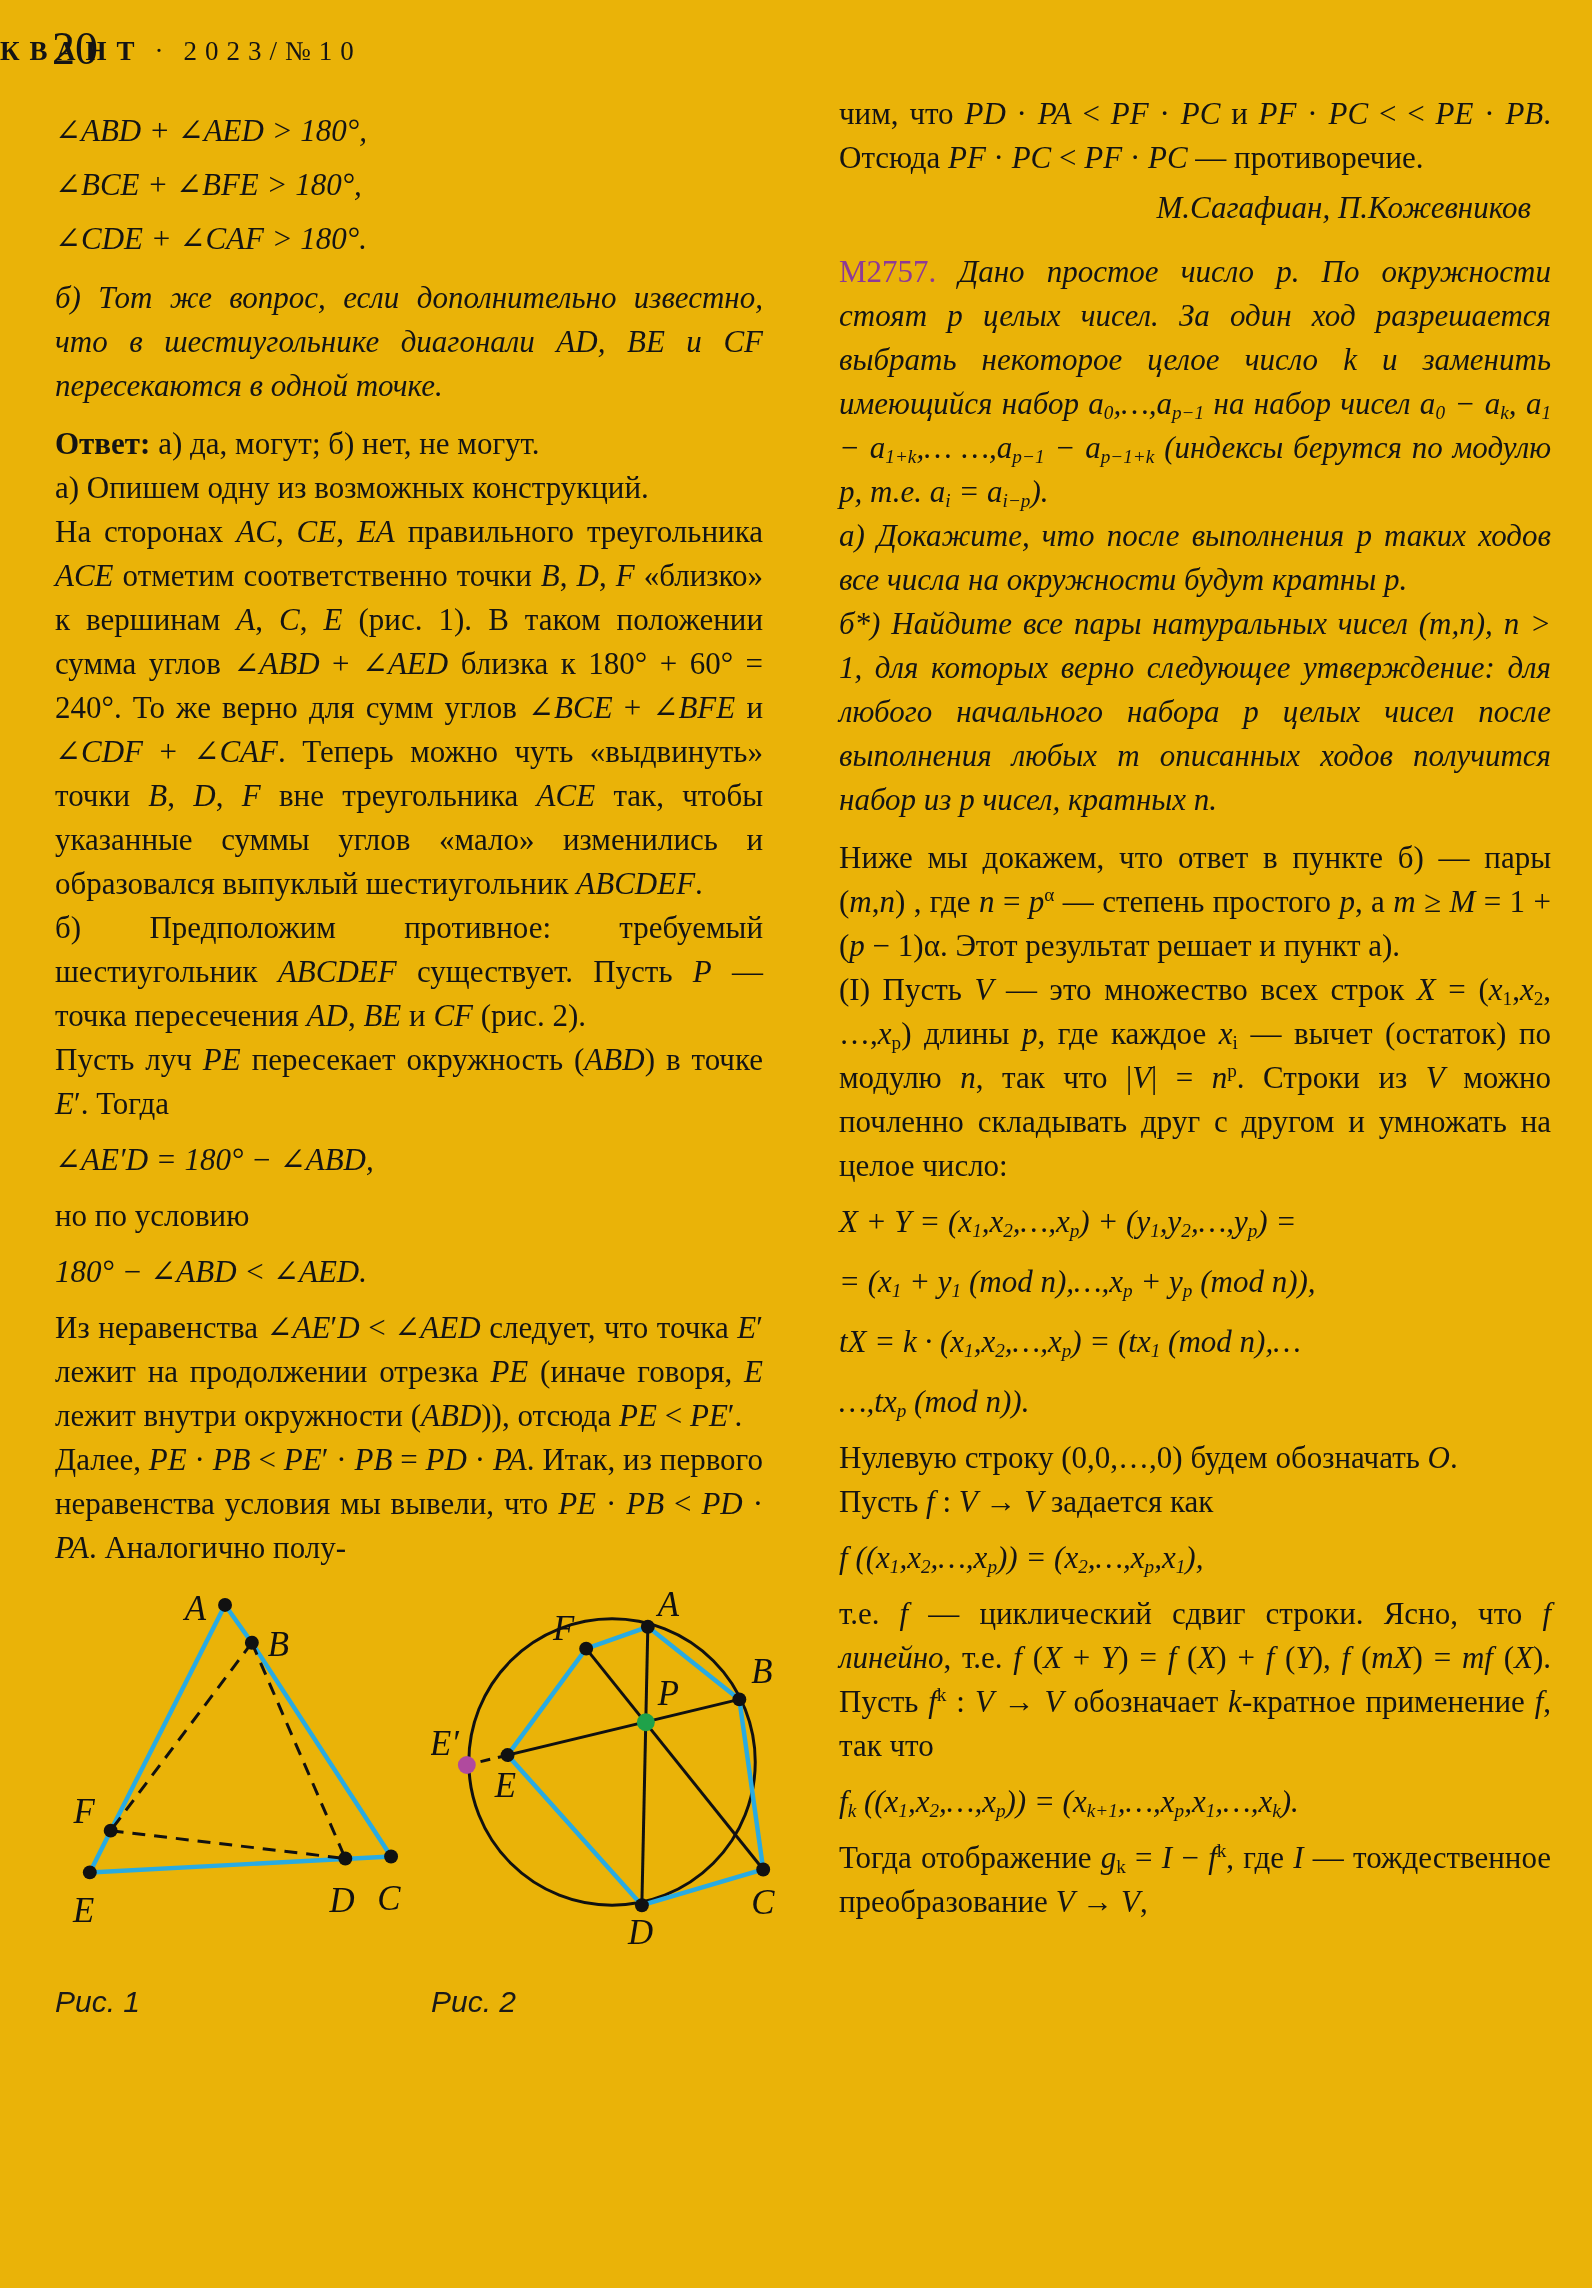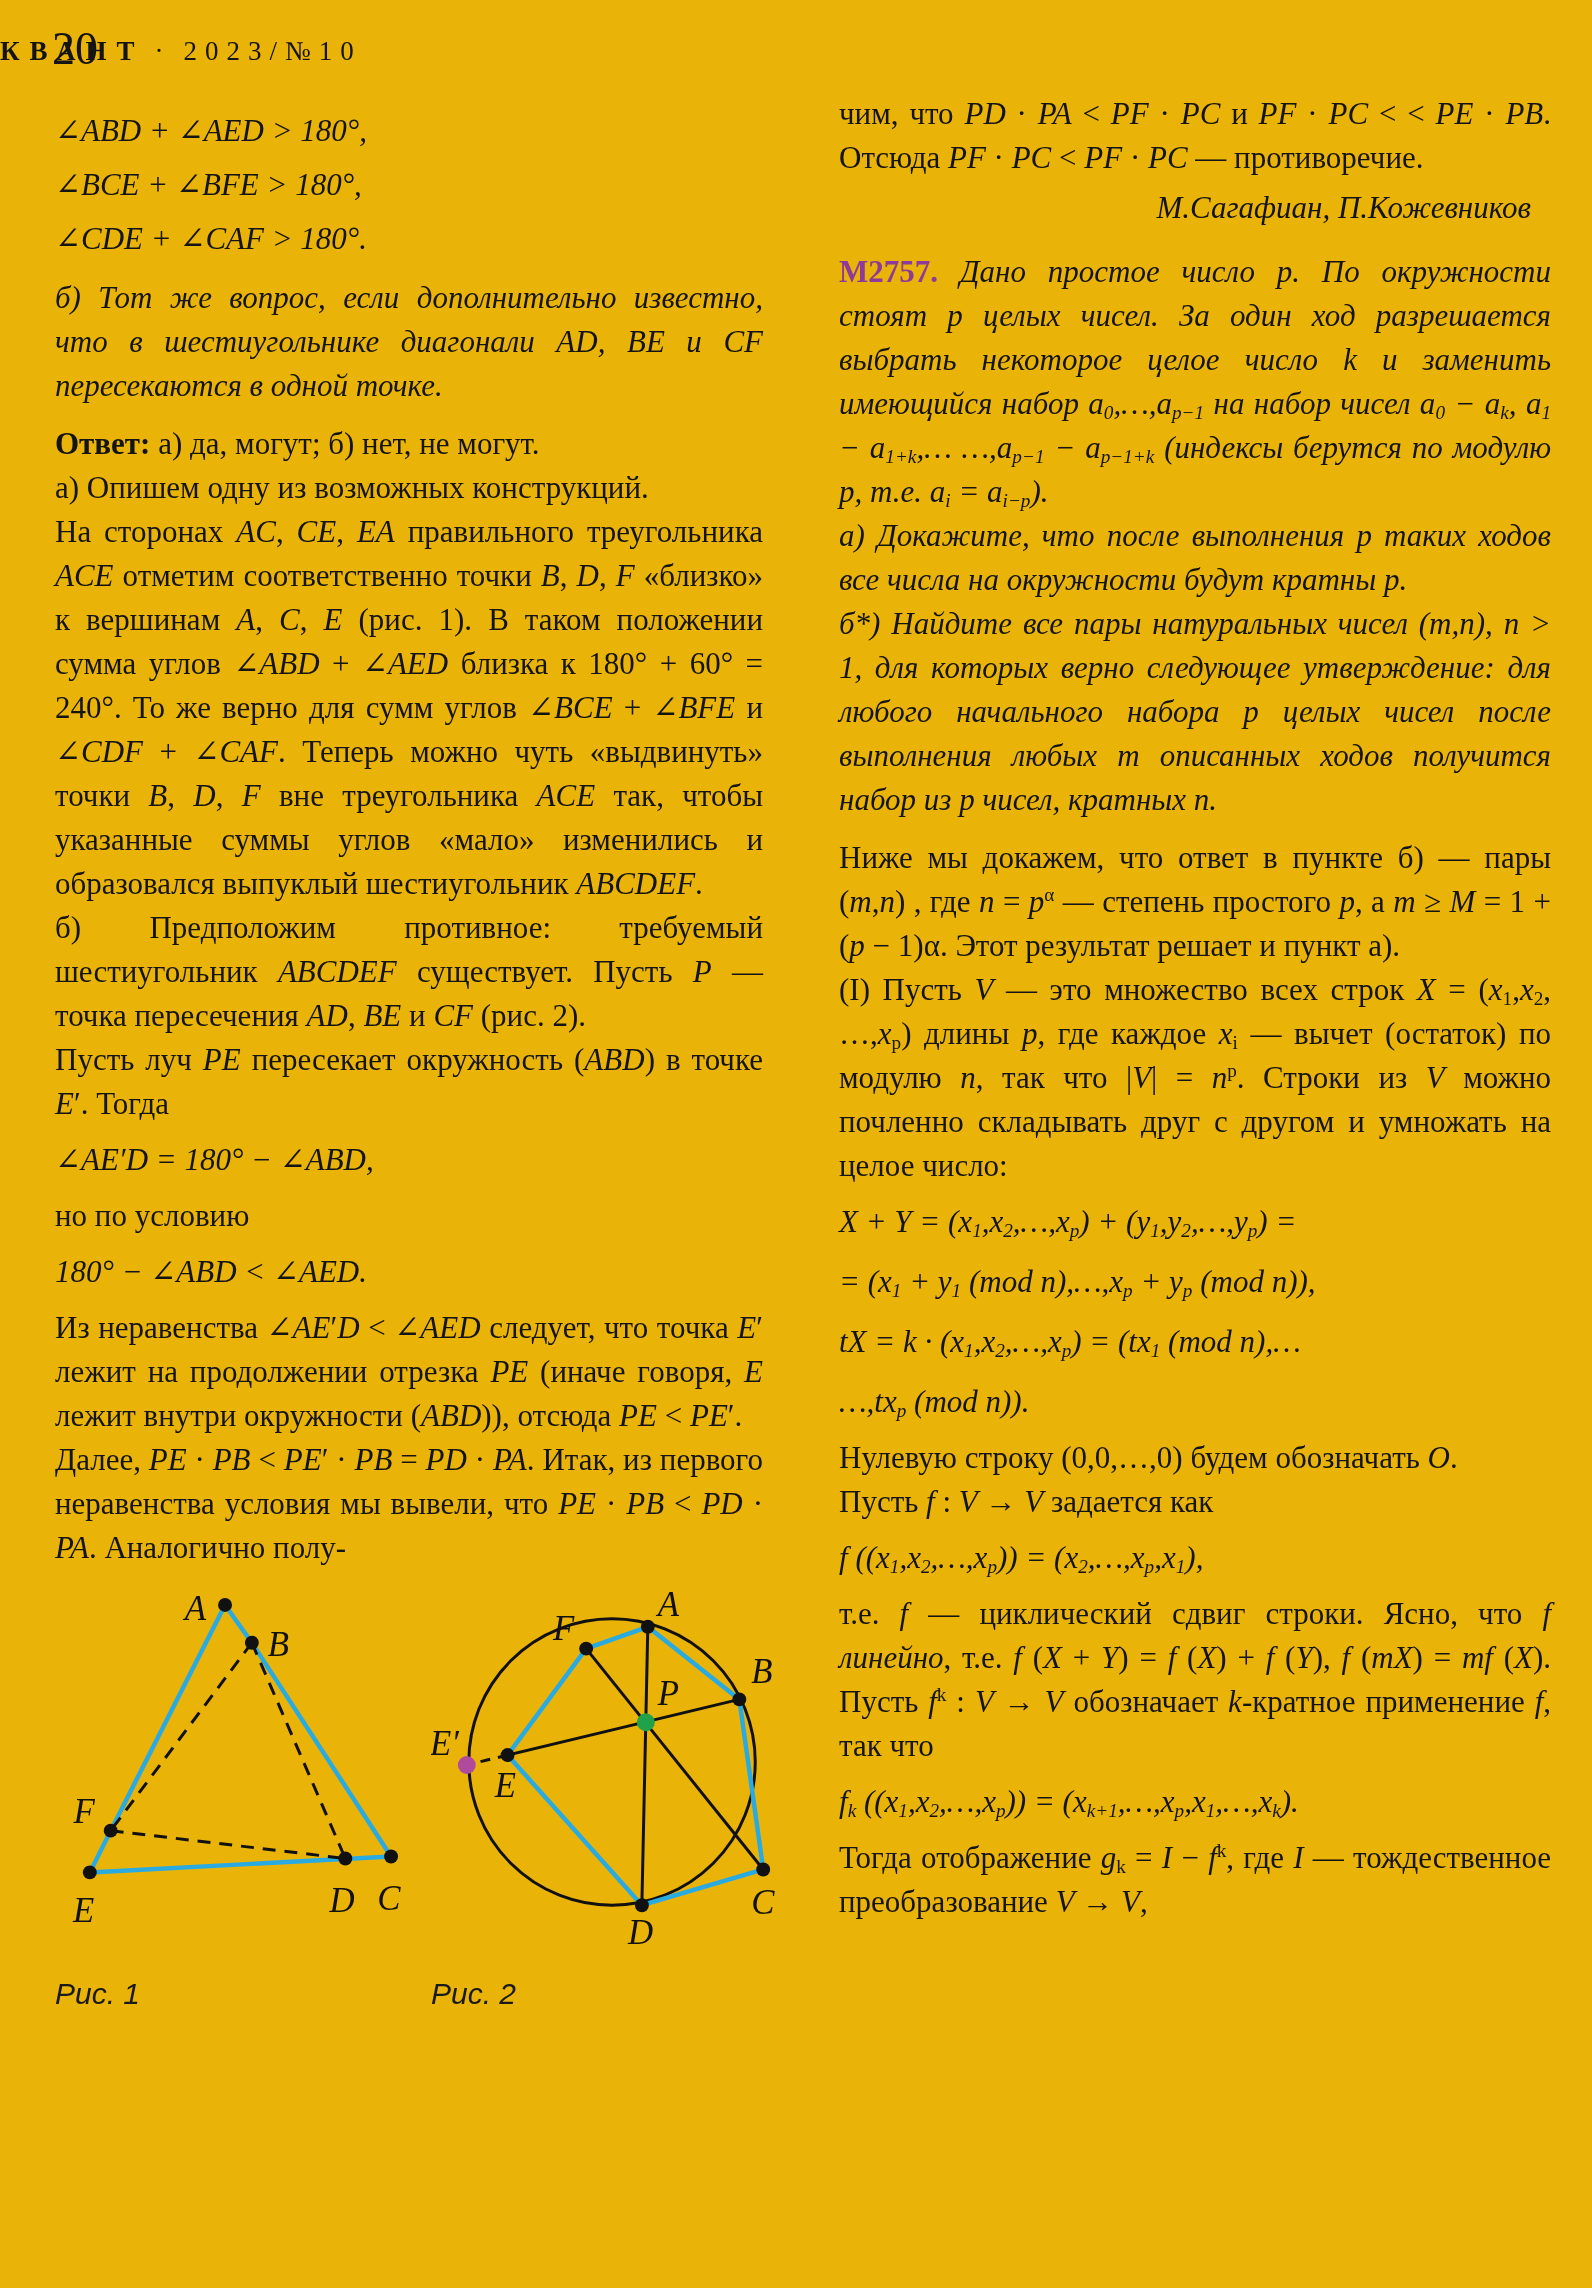--- a/index.html
+++ b/index.html
@@ -16,28 +16,28 @@
   .col{font-size:31px;line-height:44px;text-align:justify;}
   .col.left{width:708px;}
   .col.right{width:712px;}
   p{margin:0;}
   .italic{font-style:italic;}
   .gap-top{margin-top:14px;}
   .gap-top-lg{margin-top:20px;}
   .formula-block{font-style:italic;line-height:54px;margin:12px 0 10px;}
   .formula-line{font-style:italic;line-height:52px;margin:8px 0;}
   .authors{text-align:right;font-style:italic;margin:6px 20px 0 0;}
-  .problem-label{font-style:normal;font-weight:bold;color:#8e3a96;}
+  .problem-label{font-style:normal;font-weight:normal;color:#8e3a96;}
   sub{font-size:0.62em;vertical-align:-0.28em;line-height:0;}
   sup{font-size:0.62em;vertical-align:0.55em;line-height:0;}
   
   .figures{display:flex;gap:28px;margin-top:14px;width:756px;}
   figure{margin:0;}
   .fig-caption{font-family:"Liberation Sans","DejaVu Sans",sans-serif;font-style:italic;
-        font-size:30px;margin-top:6px;color:#1a1a1a;text-align:left;}
+        font-size:30px;margin-top:14px;color:#1a1a1a;text-align:left;}
   svg text.fig-label{font-family:"Liberation Serif","DejaVu Serif",serif;
         font-style:italic;font-size:35px;fill:#111;}
 </style>
 </head>
 <body>
 
 <div class="page">
 
   <div class="page-number">20</div>
   <div class="journal-header">

